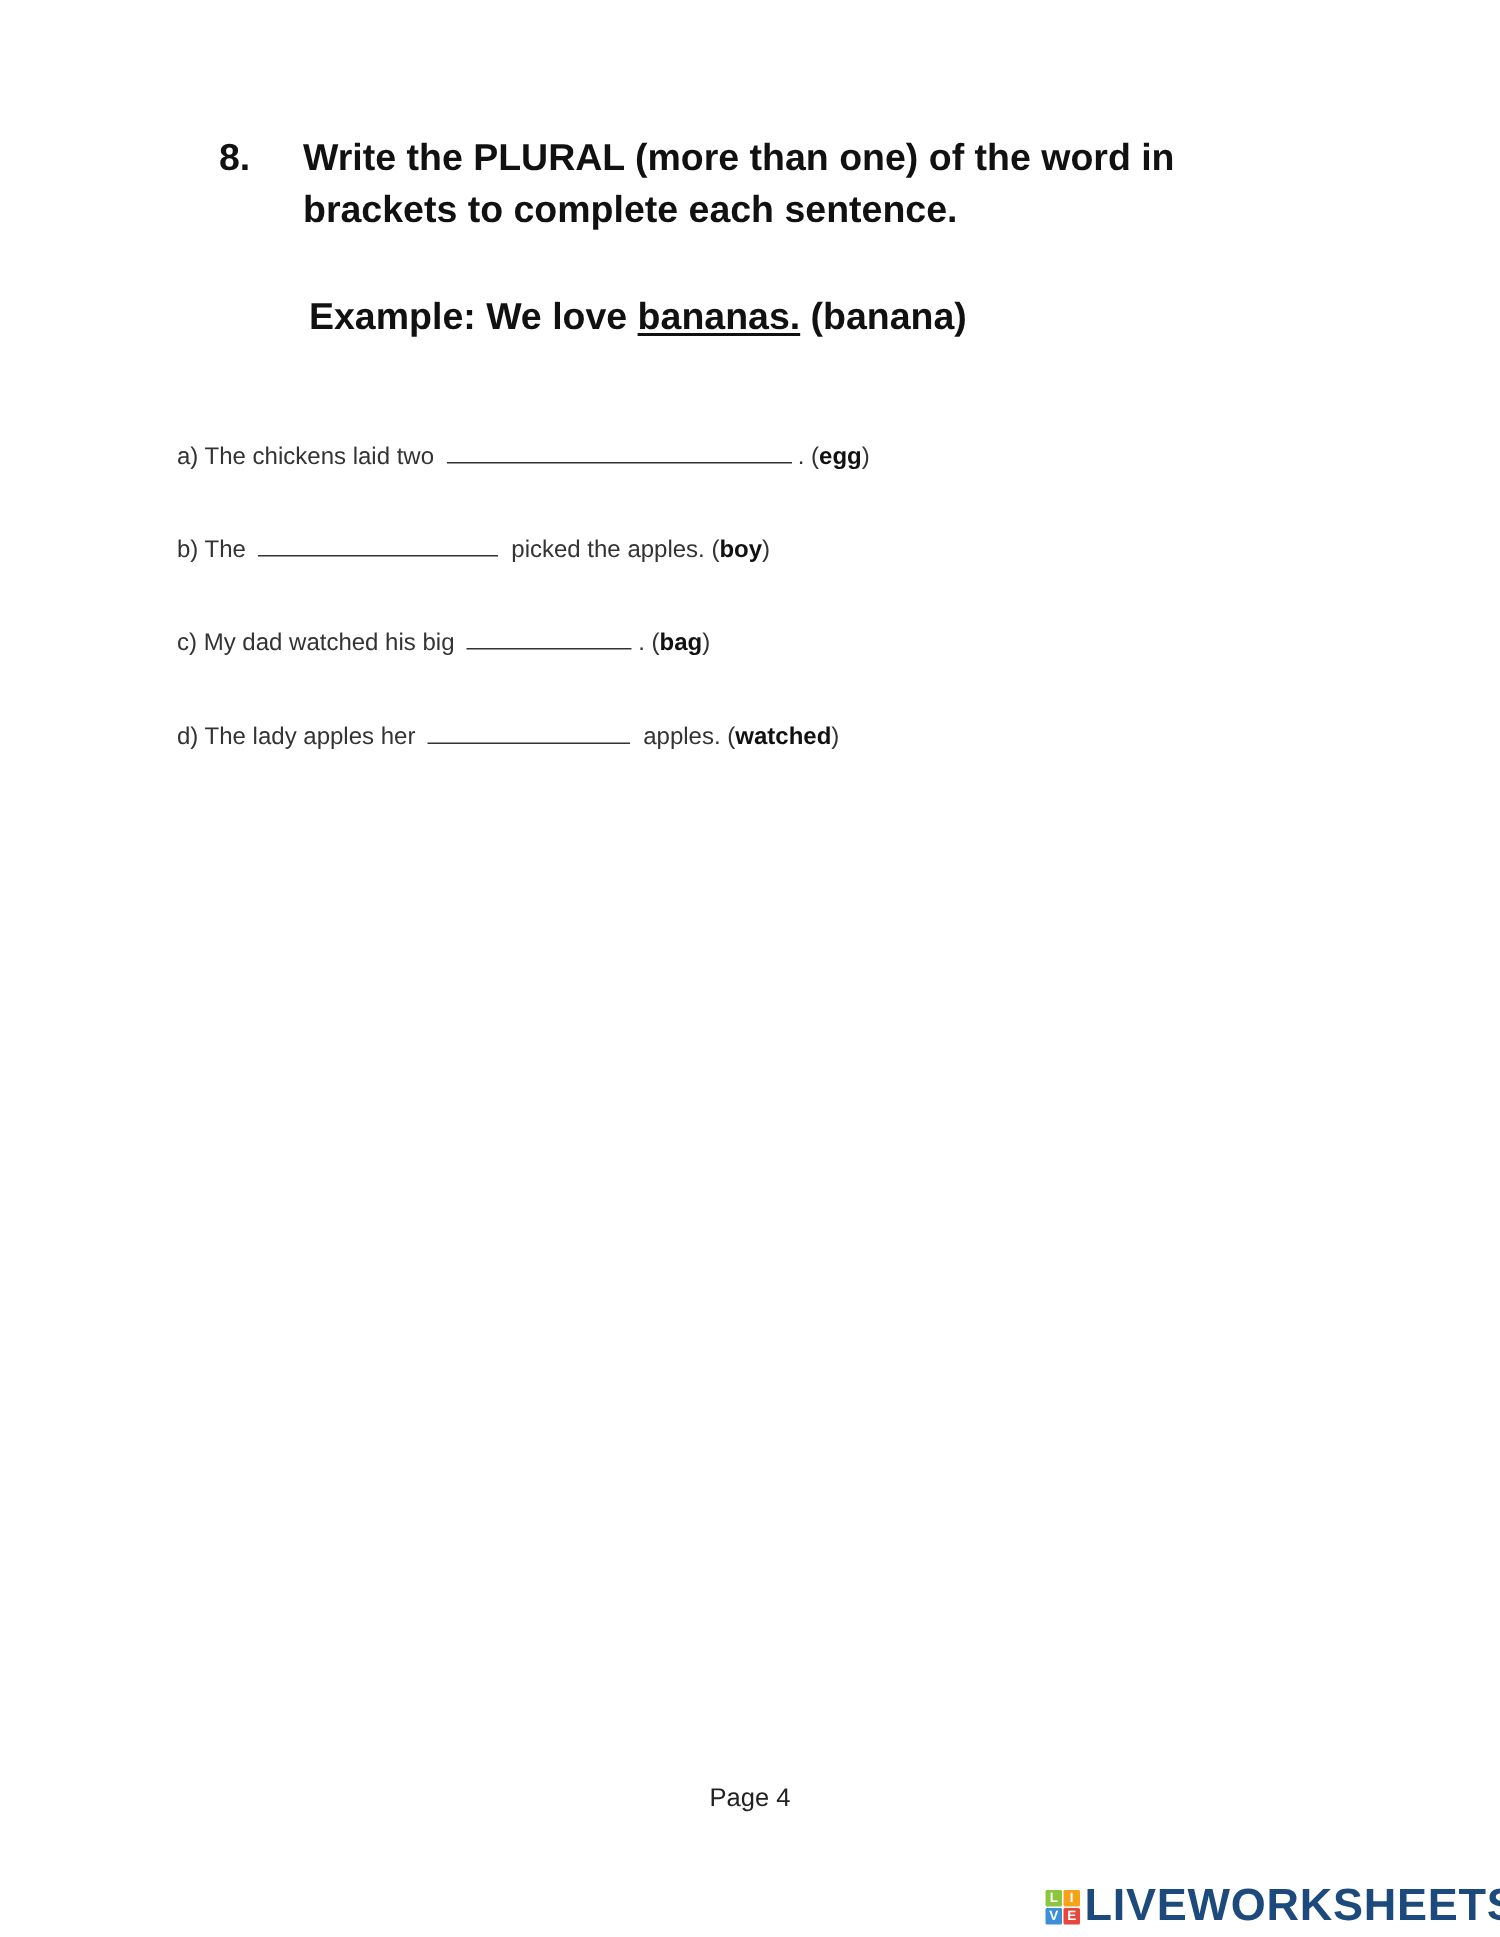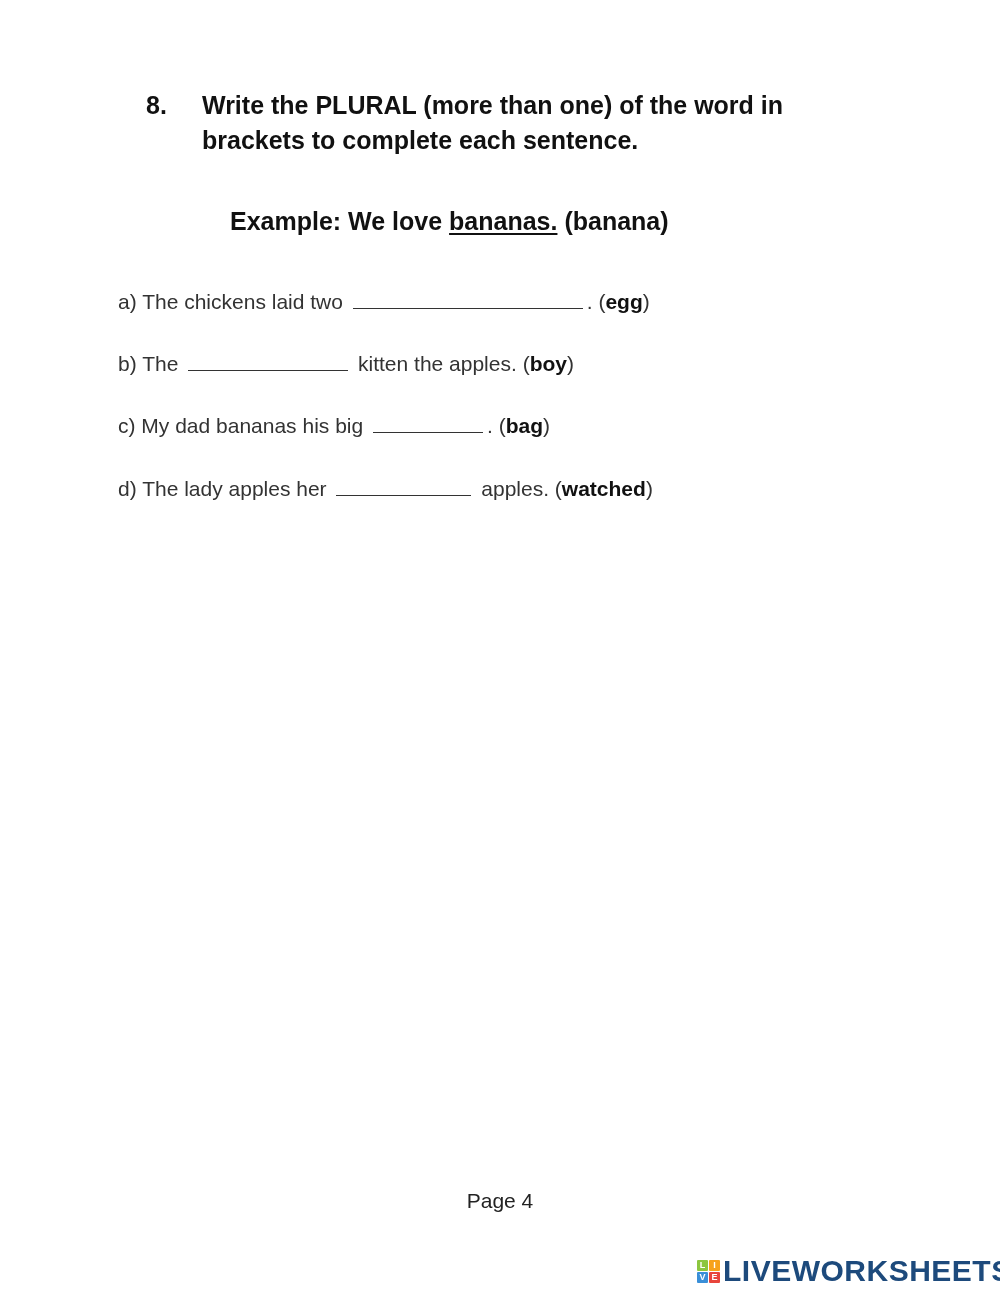--- a/index.html
+++ b/index.html
@@ -1,25 +1,25 @@
 <!DOCTYPE html>
 <html><head>
 <meta charset="utf-8">
 <style>
   html, body { margin: 0; padding: 0; background: #ffffff; }
   body { width: 1000px; height: 1291px; position: relative; overflow: hidden; color: #1a1a1a; font-family: "Liberation Sans", "DejaVu Sans", sans-serif; }
   .q-head { position: absolute; left: 146px; top: 88px; width: 700px; font-weight: bold; font-size: 25px; line-height: 35px; color: #111; }
   .q-num { position: absolute; left: 0; top: 0; }
   .q-text { position: absolute; left: 56px; top: 0; width: 640px; }
-  .q-example { position: absolute; left: 60px; top: 116px; white-space: nowrap; margin-left: 24px; }
+  .q-example { position: absolute; left: 60px; top: 106px; white-space: nowrap; }
   .u { text-decoration: underline; text-underline-offset: 3px; }
-  .item { position: absolute; left: 118px; font-size: 21px; color: #333; white-space: nowrap; }
+  .item { position: absolute; left: 118px; font-size: 16px; color: #333; white-space: nowrap; }
   .item b { color: #111; }
   .blank { display: inline-block; border-bottom: 1.5px solid #333; height: 18px; vertical-align: baseline; margin: 0 4px; }
-  .page-num { position: absolute; left: 0; width: 1000px; top: 1189px; text-align: center; font-size: 21px; color: #222; }
+  .page-num { position: absolute; left: 0; width: 1000px; top: 1189px; text-align: center; font-size: 17px; color: #222; }
   .logo { position: absolute; left: 697px; top: 1256px; display: flex; align-items: center; }
   .logo-grid { display: grid; grid-template-columns: 11px 11px; grid-template-rows: 11px 11px; gap: 1px; margin-right: 3px; }
   .logo-grid span { font-size: 9px; font-weight: bold; color: #fff; text-align: center; line-height: 11px; border-radius: 1px; }
   .logo-text { font-size: 30px; font-weight: bold; color: #1d4a7c; letter-spacing: 0.5px; line-height: 30px; }
 </style>
 </head>
 <body>
 
 <div class="q-head">
   <div class="q-num">8.</div>
@@ -29,26 +29,26 @@
 
 <div class="item" style="top:290px">
   <span>a)</span>
   <span>The chickens laid two</span>
   <span class="blank" style="width:230px"></span><span>. (</span><b>egg</b><span>)</span>
 </div>
 
 <div class="item" style="top:352px">
   <span>b)</span>
   <span>The</span>
-  <span class="blank" style="width:160px"></span><span> kitten the apples. (</span><b>boy</b><span>)</span>
+  <span class="blank" style="width:160px"></span><span> picked the apples. (</span><b>boy</b><span>)</span>
 </div>
 
 <div class="item" style="top:414px">
   <span>c)</span>
-  <span>My dad bananas his big</span>
+  <span>My dad watched his big</span>
   <span class="blank" style="width:110px"></span><span>. (</span><b>bag</b><span>)</span>
 </div>
 
 <div class="item" style="top:477px">
   <span>d)</span>
   <span>The lady apples her</span>
   <span class="blank" style="width:135px"></span><span> apples. (</span><b>watched</b><span>)</span>
 </div>
 
 <div class="page-num">Page 4</div>

